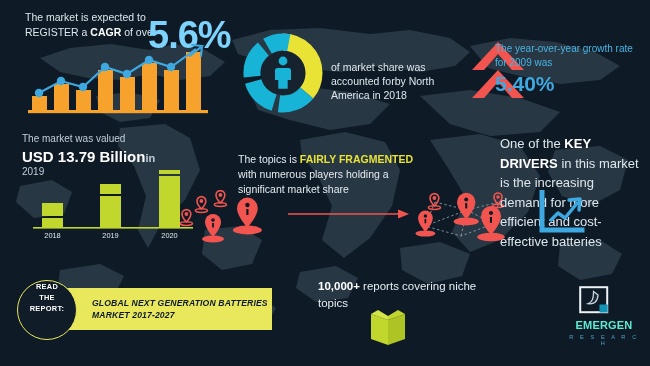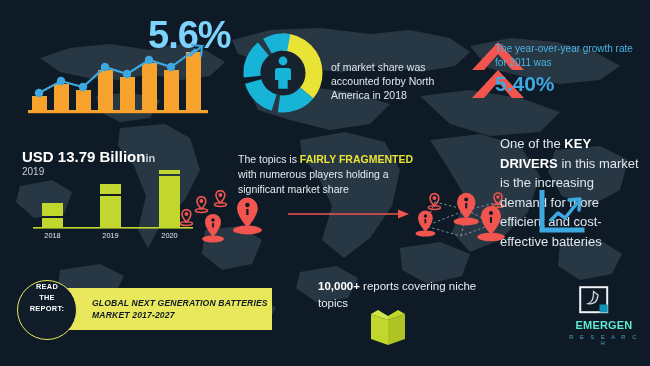--- a/index.html
+++ b/index.html
@@ -92,20 +92,24 @@
       <path d="M205 230 L240 226 L262 240 L252 264 L222 270 L202 254 Z"></path>
       <path d="M400 248 L440 242 L470 254 L462 276 L428 284 L402 270 Z"></path>
       <path d="M560 244 L600 240 L622 254 L612 274 L580 280 L558 266 Z"></path>
       <path d="M60 270 L100 264 L124 276 L114 296 L80 300 L58 286 Z"></path>
       <path d="M300 272 L336 266 L358 278 L348 298 L316 302 L296 288 Z"></path>
       <path d="M20 186 L52 180 L72 192 L64 214 L34 218 L16 202 Z"></path>
       <path d="M222 300 L258 296 L276 308 L266 326 L236 330 L218 316 Z"></path>
     </g>
   </svg>
 
+  <div class="abs" id="cagr-text">
+    <span>The market is expected to</span><br>
+    <span>REGISTER a </span><b>CAGR</b><span> of over</span>
+  </div>
   <div class="abs" id="cagr-value">5.6%</div>
 
   <svg class="abs" id="cagr-chart" viewBox="0 0 180 72">
     <g fill="#f6a22d">
       <rect x="4" y="54" width="15" height="14"></rect>
       <rect x="26" y="42" width="15" height="26"></rect>
       <rect x="48" y="48" width="15" height="20"></rect>
       <rect x="70" y="28" width="15" height="40"></rect>
       <rect x="92" y="35" width="15" height="33"></rect>
       <rect x="114" y="21" width="15" height="47"></rect>
@@ -139,23 +143,24 @@
       <circle cx="45" cy="33" r="4.4"></circle>
       <path d="M39.6 40 h10.8 a2.6 2.6 0 0 1 2.6 2.6 v9.5 h-3.3 v8.6 h-9.4 v-8.6 h-3.3 v-9.5 a2.6 2.6 0 0 1 2.6 -2.6 z"></path>
     </g>
   </svg>
   <div class="abs" id="share-text">of market share was accounted forby North America in 2018</div>
 
   <svg class="abs" id="yoy-arrows" viewBox="0 0 56 62">
     <path d="M28 2 L54 30 L42 30 L28 14 L14 30 L2 30 Z" fill="#f2554f"></path>
     <path d="M28 30 L54 58 L42 58 L28 42 L14 58 L2 58 Z" fill="#f2554f"></path>
   </svg>
-  <div class="abs" id="yoy-text">The year-over-year growth rate for 2011 was</div>
+  <div class="abs" id="yoy-text">The year-over-year growth rate for 2009 was</div>
   <div class="abs" id="yoy-value">5.40%</div>
 
+  <div class="abs" id="val-lbl">The market was valued</div>
   <div class="abs" id="val-main">
     <span>USD 13.79 Billion</span><span id="val-in">in</span>
   </div>
   <div class="abs" id="val-year">2019</div>
 
   <svg class="abs" id="val-chart" viewBox="0 0 170 70">
     <g fill="#c2d72e">
       <rect x="14" y="33" width="21" height="13"></rect>
       <rect x="14" y="48" width="21" height="9"></rect>
       <rect x="72" y="14" width="21" height="10"></rect>

